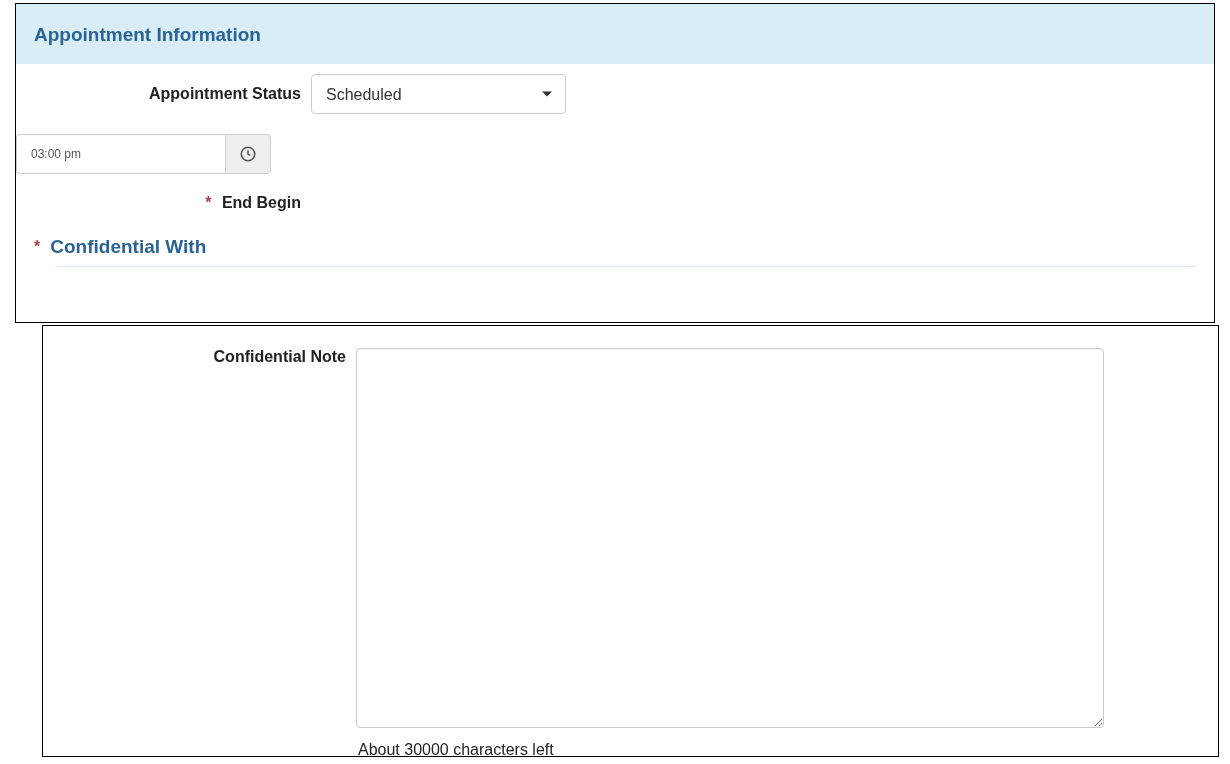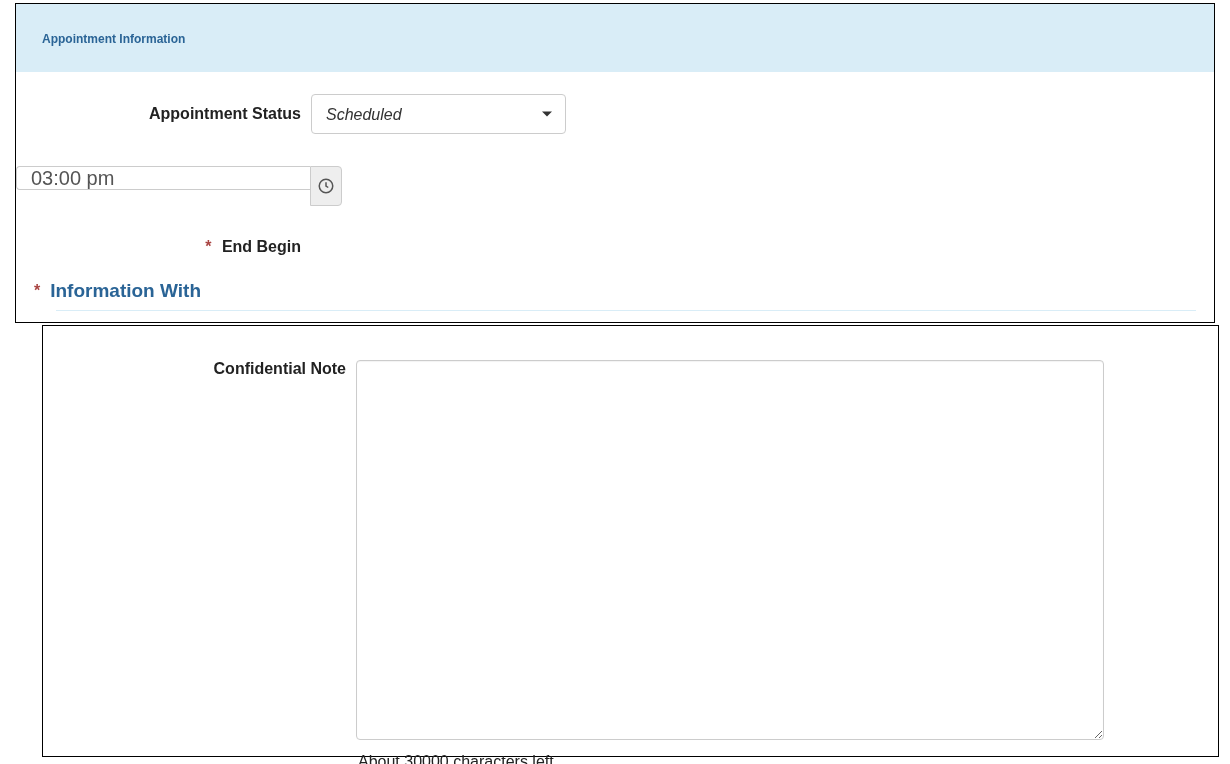--- a/index.html
+++ b/index.html
@@ -23,30 +23,29 @@
     border: 1px solid #000;
     background: #fff;
     overflow: hidden;
   }
   .panel1-header {
     background: #d9edf7;
     padding: 20px 18px 18px 18px;
     border-bottom: 0;
   }
   .panel1-header h2 {
-    margin: 8px;
-    font-size: 12px;
+    margin: 0;
+    font-size: 19px;
     font-weight: bold;
     color: #2a6496;
   }
   .form-row {
     display: flex;
     align-items: center;
     padding: 10px 0;
-    margin-top: 12px;
   }
   .label-col {
     width: 295px;
     text-align: right;
     font-weight: bold;
     color: #222;
     padding-right: 10px;
     font-size: 16px;
   }
   .required-mark {
@@ -63,42 +62,41 @@
     height: 40px;
     padding: 6px 40px 6px 14px;
     font-size: 16px;
     border: 1px solid #ccc;
     border-radius: 4px;
     background: #fff;
     appearance: none;
     -webkit-appearance: none;
     -moz-appearance: none;
     color: #333;
-    font-style: italic;
   }
   .select-arrow {
     position: absolute;
     right: 14px;
     top: 50%;
     transform: translateY(-50%);
     pointer-events: none;
     width: 0; height: 0;
     border-left: 5px solid transparent;
     border-right: 5px solid transparent;
     border-top: 5px solid #333;
   }
   .time-group {
     display: flex;
     width: 255px;
   }
   .time-input {
     flex: 1;
-    height: 24px;
+    height: 40px;
     padding: 6px 14px;
-    font-size: 20px;
+    font-size: 12px;
     color: #555;
     border: 1px solid #ccc;
     border-right: none;
     border-top-left-radius: 4px;
     border-bottom-left-radius: 4px;
   }
   .time-btn {
     width: 46px;
     height: 40px;
     border: 1px solid #ccc;
@@ -194,21 +192,21 @@
 
   <div class="form-row">
     <div class="label-col">
       <span class="required-mark">*</span>
       <span>End Begin</span>
     </div>
   </div>
 
   <div class="section2-row">
     <span class="required-mark">*</span>
-    <span class="section2-title">Information With</span>
+    <span class="section2-title">Confidential With</span>
   </div>
   <hr class="section2-hr">
 </div>
 
 <div class="panel2">
   <div class="form-row note-row">
     <div class="label-col">Confidential Note</div>
     <textarea class="note-area" style=""></textarea>
   </div>
   <div class="counter-row">About 30000 characters left</div>

